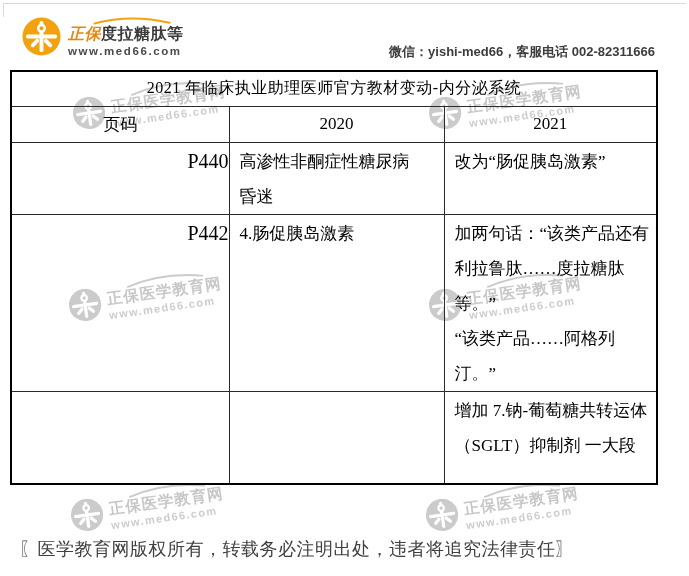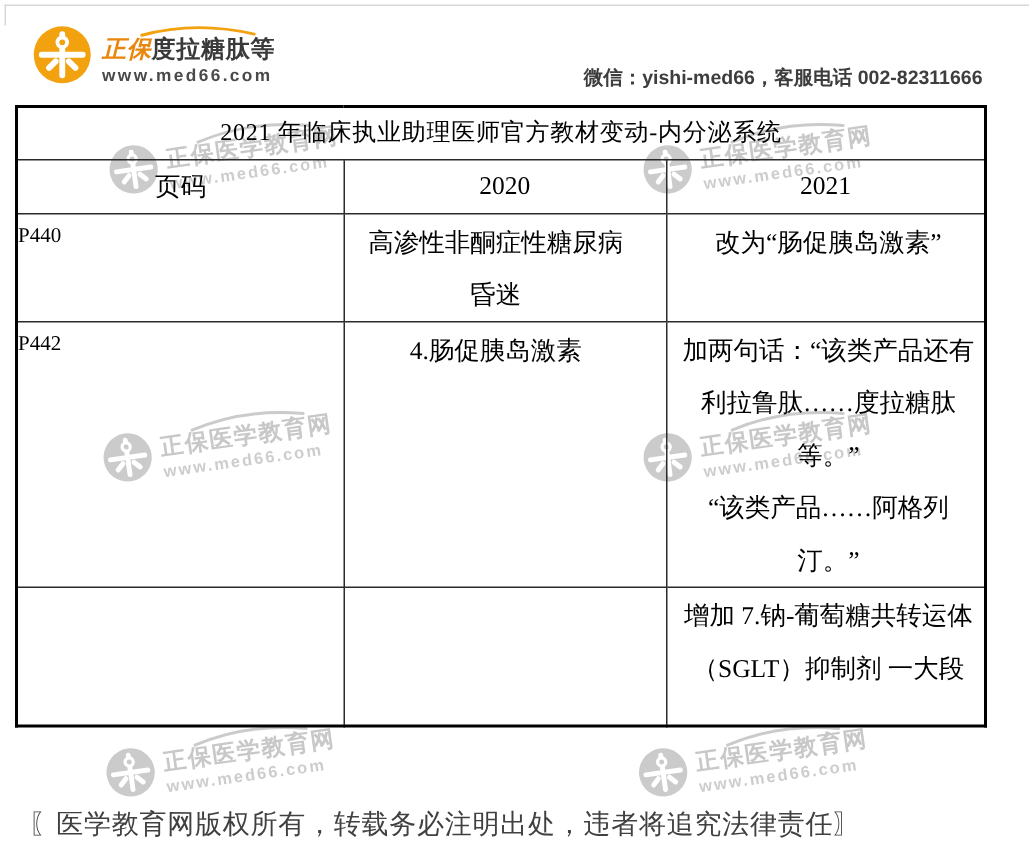--- a/index.html
+++ b/index.html
@@ -92,25 +92,25 @@
   }
   .title-row th {
     height: 35px; text-align: center; vertical-align: middle;
     font-weight: bold; font-size: 16px; letter-spacing: 0.5px; color: #000;
   }
   .cols-row th {
     height: 36px; text-align: center; vertical-align: middle;
     font-size: 17px; color: #000;
   }
   td.page-cell {
-    text-align: left; vertical-align: top;
-    padding-top: 7px; font-size: 14px; color: #000;
+    text-align: right; vertical-align: top;
+    padding-top: 7px; font-size: 20px; color: #000;
   }
   td.content-cell {
-    vertical-align: top; text-align: center;
+    vertical-align: top; text-align: left;
     padding: 1px 6px 0 10px;
     font-size: 17px; line-height: 35px; color: #000; margin-left: 12px;
   }
   td.c2020 { padding-right: 22px; }
   tr.row-1 td { height: 69px; }
   tr.row-2 td { height: 175px; }
   tr.row-3 td { height: 93px; }
 
   
   .copyright {

